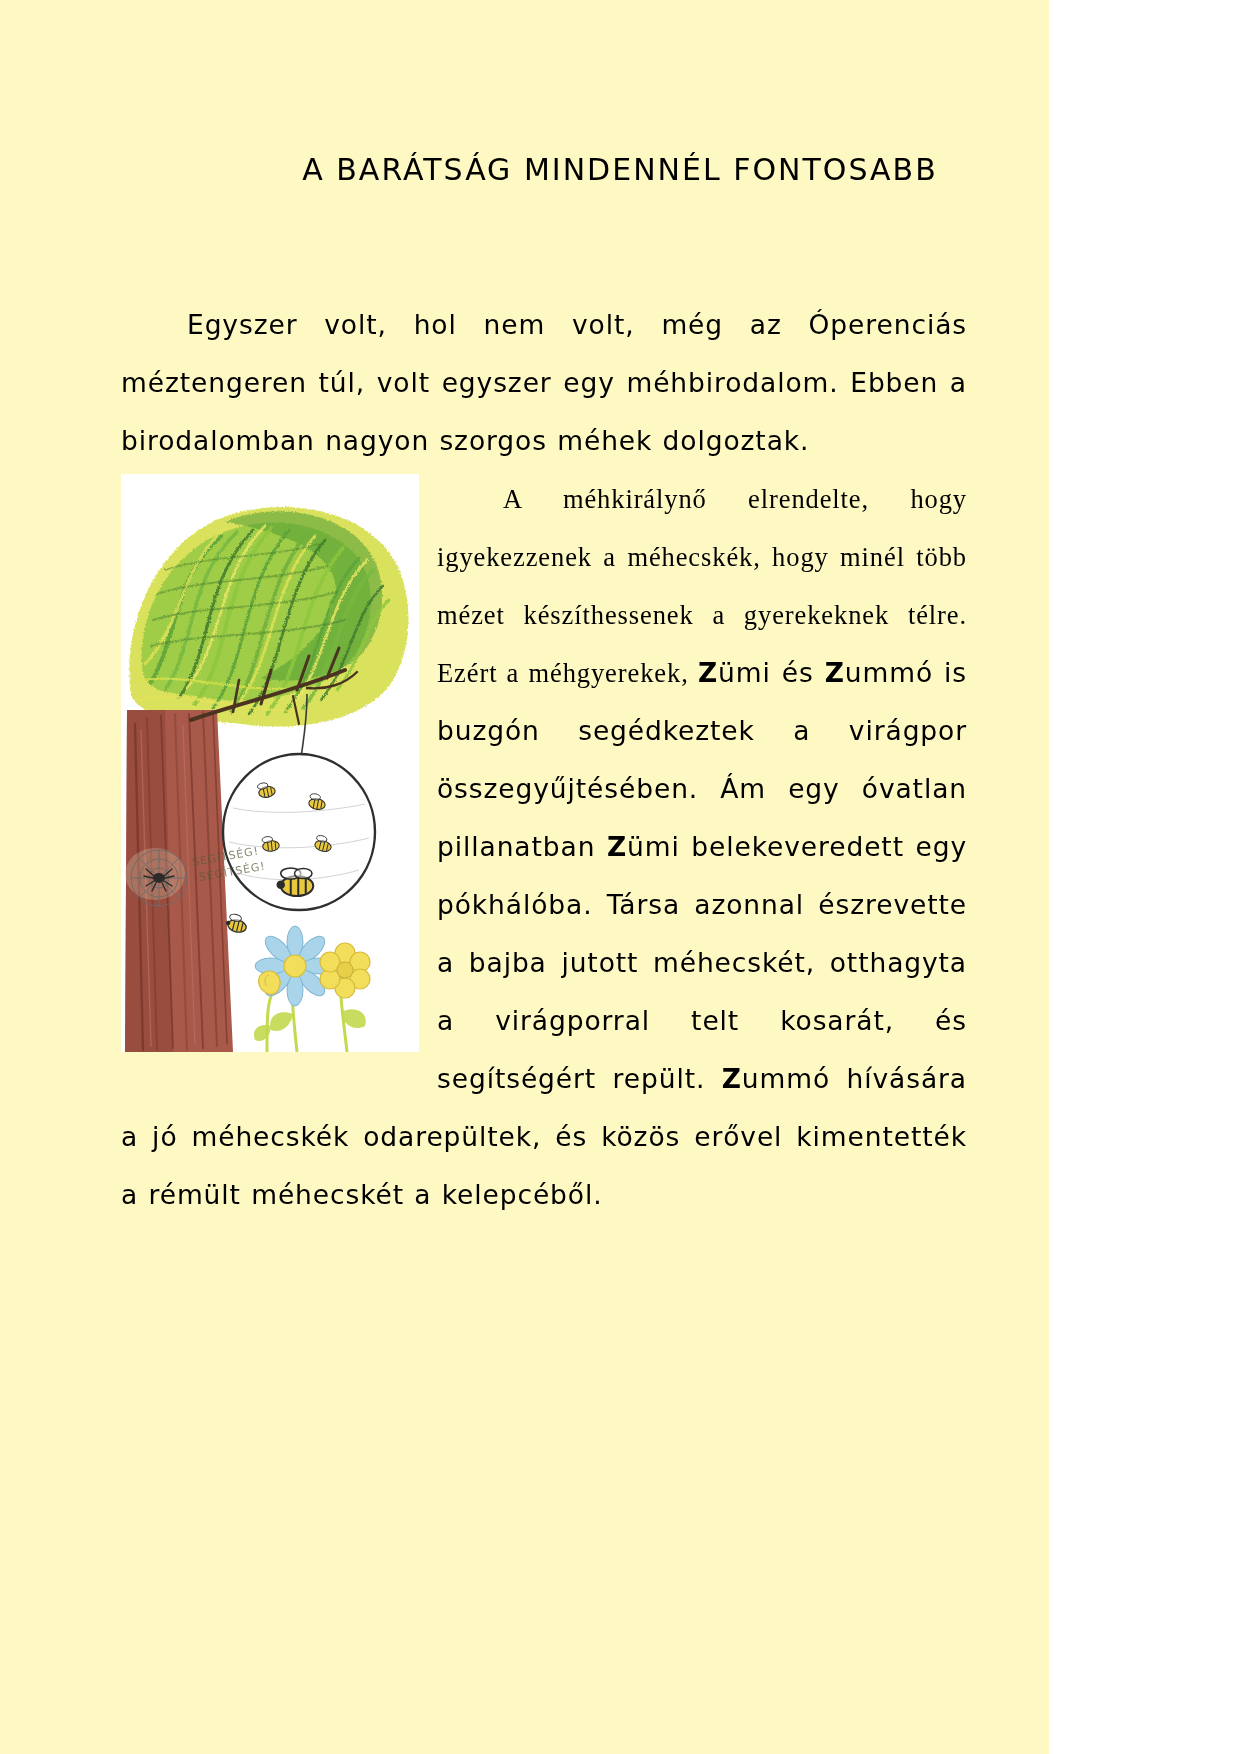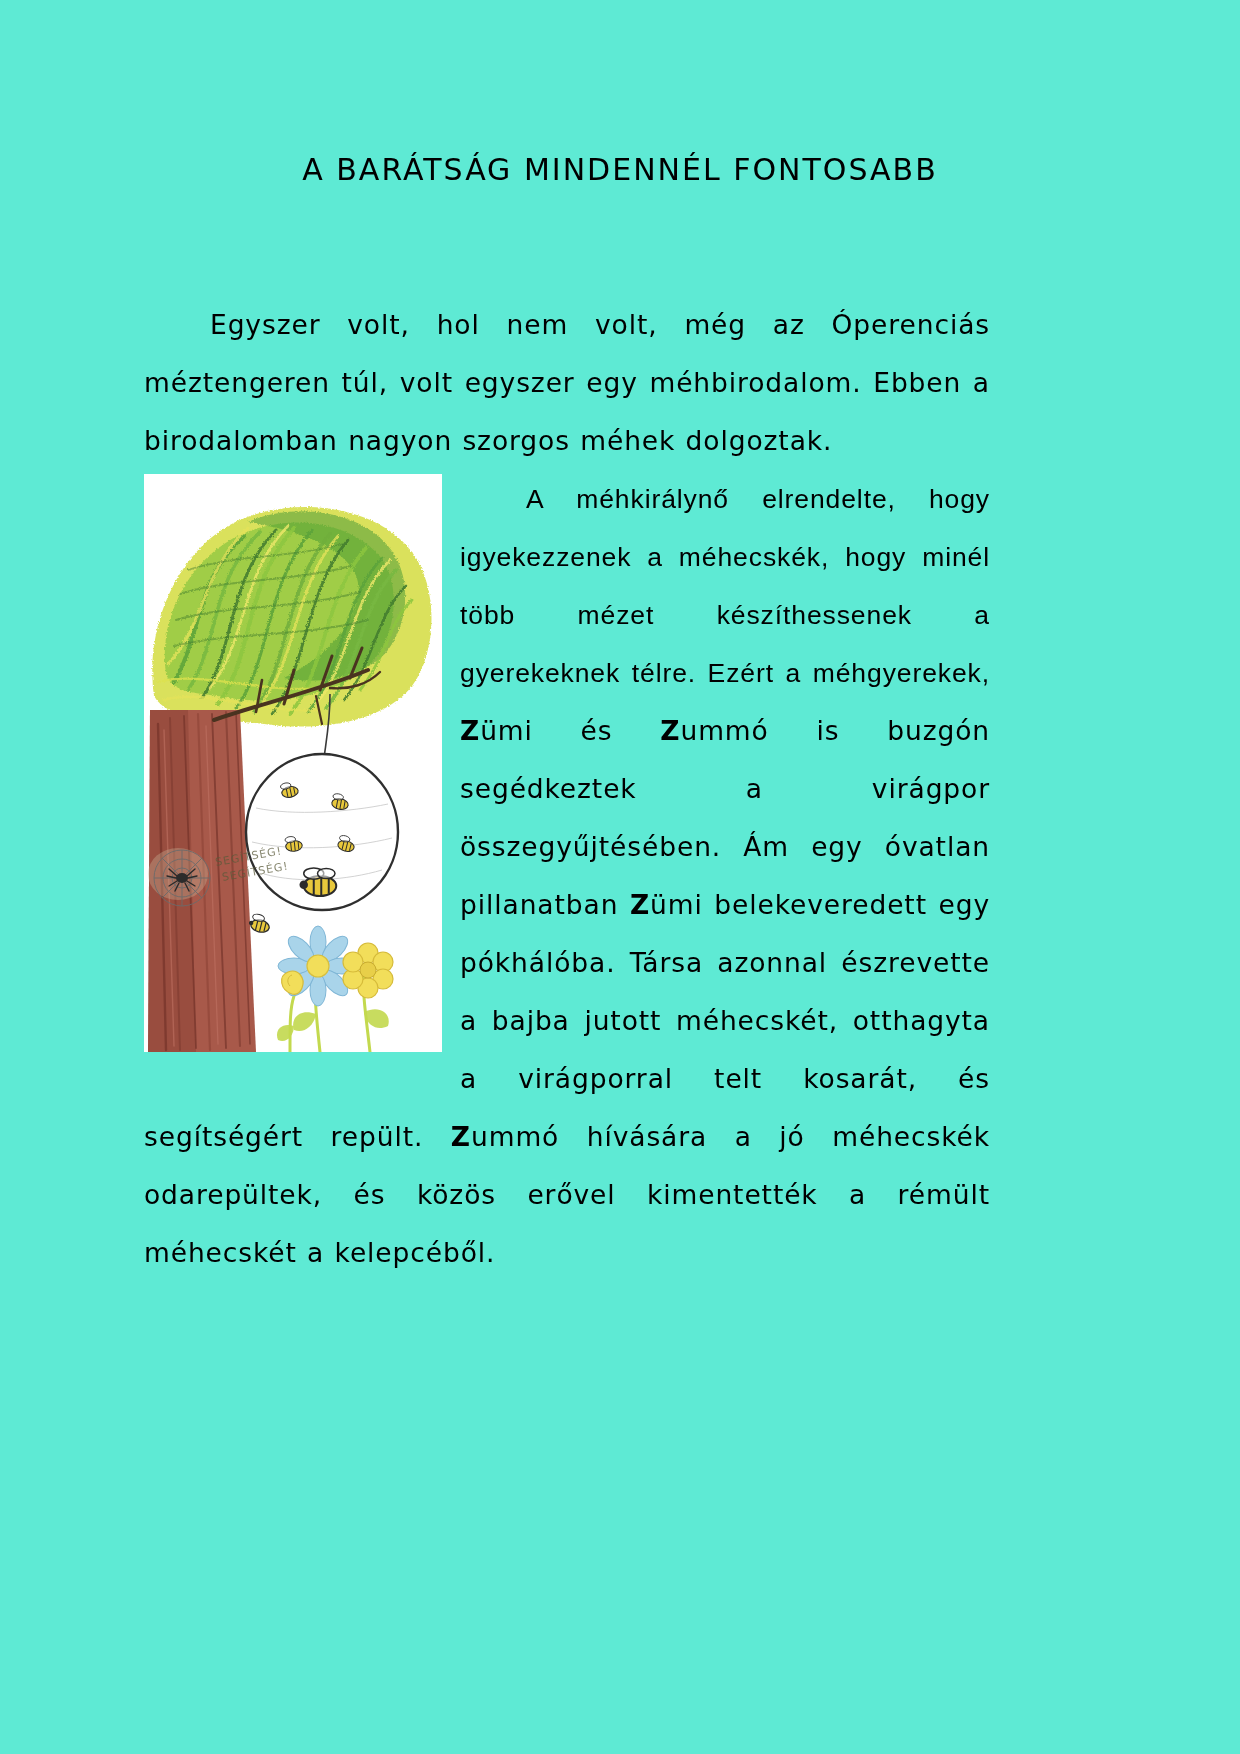--- a/index.html
+++ b/index.html
@@ -3,23 +3,23 @@
 <meta charset="utf-8">
 <title>A BARÁTSÁG MINDENNÉL FONTOSABB</title>
 <style>
   html, body {
     margin: 0;
     padding: 0;
     background: #ffffff;
   }
   .page {
     position: relative;
-    width: 1240px;
+    width: 1049px;
     height: 1754px;
-    background: #5eead4;
+    background: #fef9c3;
     overflow: hidden;
     font-family: "DejaVu Sans", sans-serif;
     color: #000000;
   }
 
   
   .doc-title {
     position: absolute;
     left: 0;
     top: 132px;
@@ -28,21 +28,21 @@
     font-family: "DejaVu Sans", sans-serif;
     font-size: 30px;
     letter-spacing: 2.0px;
     font-weight: 400;
     white-space: pre;
   }
 
   
   .body-region {
     position: absolute;
-    left: 144px;
+    left: 121px;
     top: 296px;
     width: 846px;
   }
 
   .para {
     font-size: 26.5px;
     line-height: 58px;
     letter-spacing: 0.9px;
     text-align: justify;
     text-justify: inter-word;
@@ -50,21 +50,21 @@
     word-spacing: 1px;
   }
   .para.indent {
     text-indent: 66px;
   }
   .para + .para {
     margin-top: 0px;
   }
 
   .nm {
-    font-family: Liberation Sans, sans-serif;
+    font-family: Liberation Serif, serif;
   }
 
   
   .illustration {
     float: left;
     width: 298px;
     height: 578px;
     margin: 4px 18px 6px 0px;
     shape-outside: margin-box;
     position: relative;

